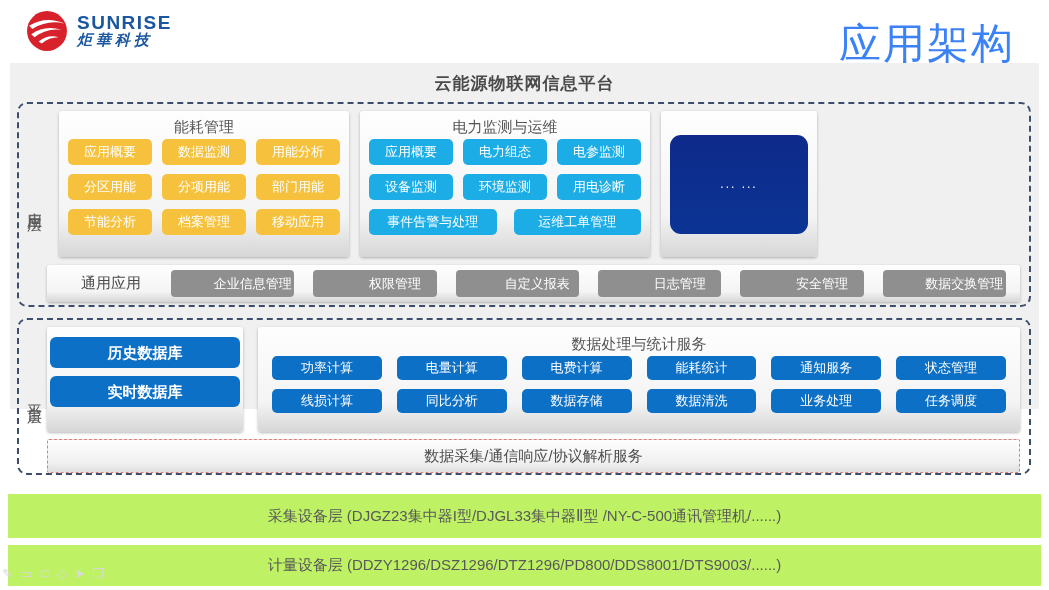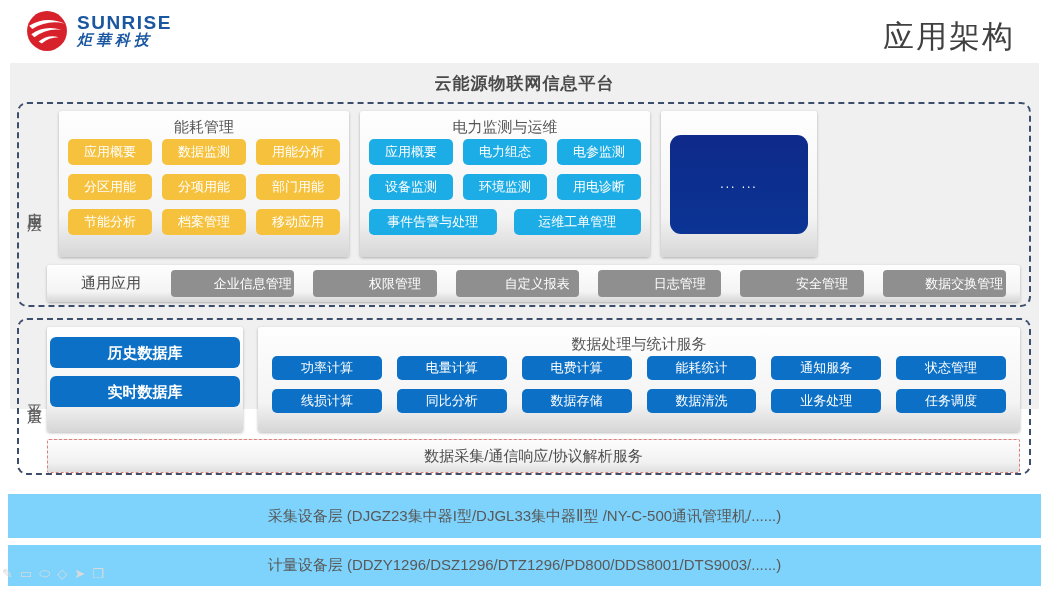--- a/index.html
+++ b/index.html
@@ -5,21 +5,21 @@
   * { margin:0; padding:0; box-sizing:border-box; }
   body { font-family:"Liberation Sans","DejaVu Sans",sans-serif; background:#fff; }
   .stage { position:relative; width:1049px; height:590px; background:#ffffff; overflow:hidden; }
 
   
   .logo { position:absolute; left:26px; top:10px; display:flex; align-items:center; gap:9px; }
   .logo-mark { width:42px; height:42px; }
   .logo-text { display:flex; flex-direction:column; line-height:1.05; }
   .logo-brand { color:#1A57A0; font-weight:bold; font-size:19px; letter-spacing:1.5px;text-align:right; }
   .logo-brand-cn { color:#1A57A0; font-size:15px; letter-spacing:4px; font-family:"Liberation Serif","DejaVu Serif",serif; font-weight:bold; font-style:italic; }
-  .page-title { position:absolute; right:34px; top:16px; font-size:31px; color:#404040; font-weight:500; letter-spacing:2px;text-align:right; }
+  .page-title { position:absolute; right:34px; top:16px; font-size:42px; color:#3b82f6; font-weight:500; letter-spacing:2px;text-align:right; }
 
   
   .main-box { position:absolute; left:10px; top:63px; width:1029px; height:346px; background:#F0F0F1; }
   .main-title { text-align:center; padding-top:9px; font-size:17px; font-weight:bold; color:#4A4A4A; letter-spacing:1px; }
 
   .dashed-box { position:absolute; border:2px dashed #3C4E6C; border-radius:10px; }
   .app-box { left:7px; top:39px; width:1014px; height:205px; }
   .plat-box { left:7px; top:255px; width:1014px; height:157px; }
   .layer-label { position:absolute; left:4px; top:0; bottom:0; width:22px; display:flex; align-items:center; justify-content:center;
                  writing-mode:vertical-lr; text-orientation:upright; font-size:15px; color:#595959; letter-spacing:3px; }
@@ -57,21 +57,21 @@
   .db-btn { height:31px; line-height:31px; text-align:center; background:#0C70C6; color:#fff; font-weight:bold;
             font-size:15px; border-radius:6px; margin-bottom:8px; }
   .dps-card { position:absolute; left:239px; top:7px; right:9px; height:105px; padding:4px 12px; }
   .dps-grid { display:grid; grid-template-columns:repeat(6,1fr); gap:9px 15px; padding:0 2px; }
   .dps-grid .chip { height:24px; line-height:24px; }
   .service-bar { position:absolute; left:28px; top:119px; right:9px; height:34px; border:1px dashed #DF8078; border-radius:2px;
                  background:linear-gradient(180deg,#FDFDFD 0%,#F1F1F1 70%,#DFDFDF 100%);
                  display:flex; align-items:center; justify-content:center; font-size:15px; color:#4D4D4D; }
 
   
-  .device-bar { position:absolute; left:8px; width:1033px; background:#7dd3fc; display:flex; align-items:center; justify-content:center;
+  .device-bar { position:absolute; left:8px; width:1033px; background:#bef264; display:flex; align-items:center; justify-content:center;
                 font-size:15px; color:#595959; }
   .bar1 { top:494px; height:44px; }
   .bar2 { top:545px; height:41px; }
 
   
   .watermark { position:absolute; left:2px; top:566px; color:#D9D9D9; font-size:13px; display:flex; gap:7px; }
   .watermark span { display:inline-block; }
 </style>
 </head>
 <body>

